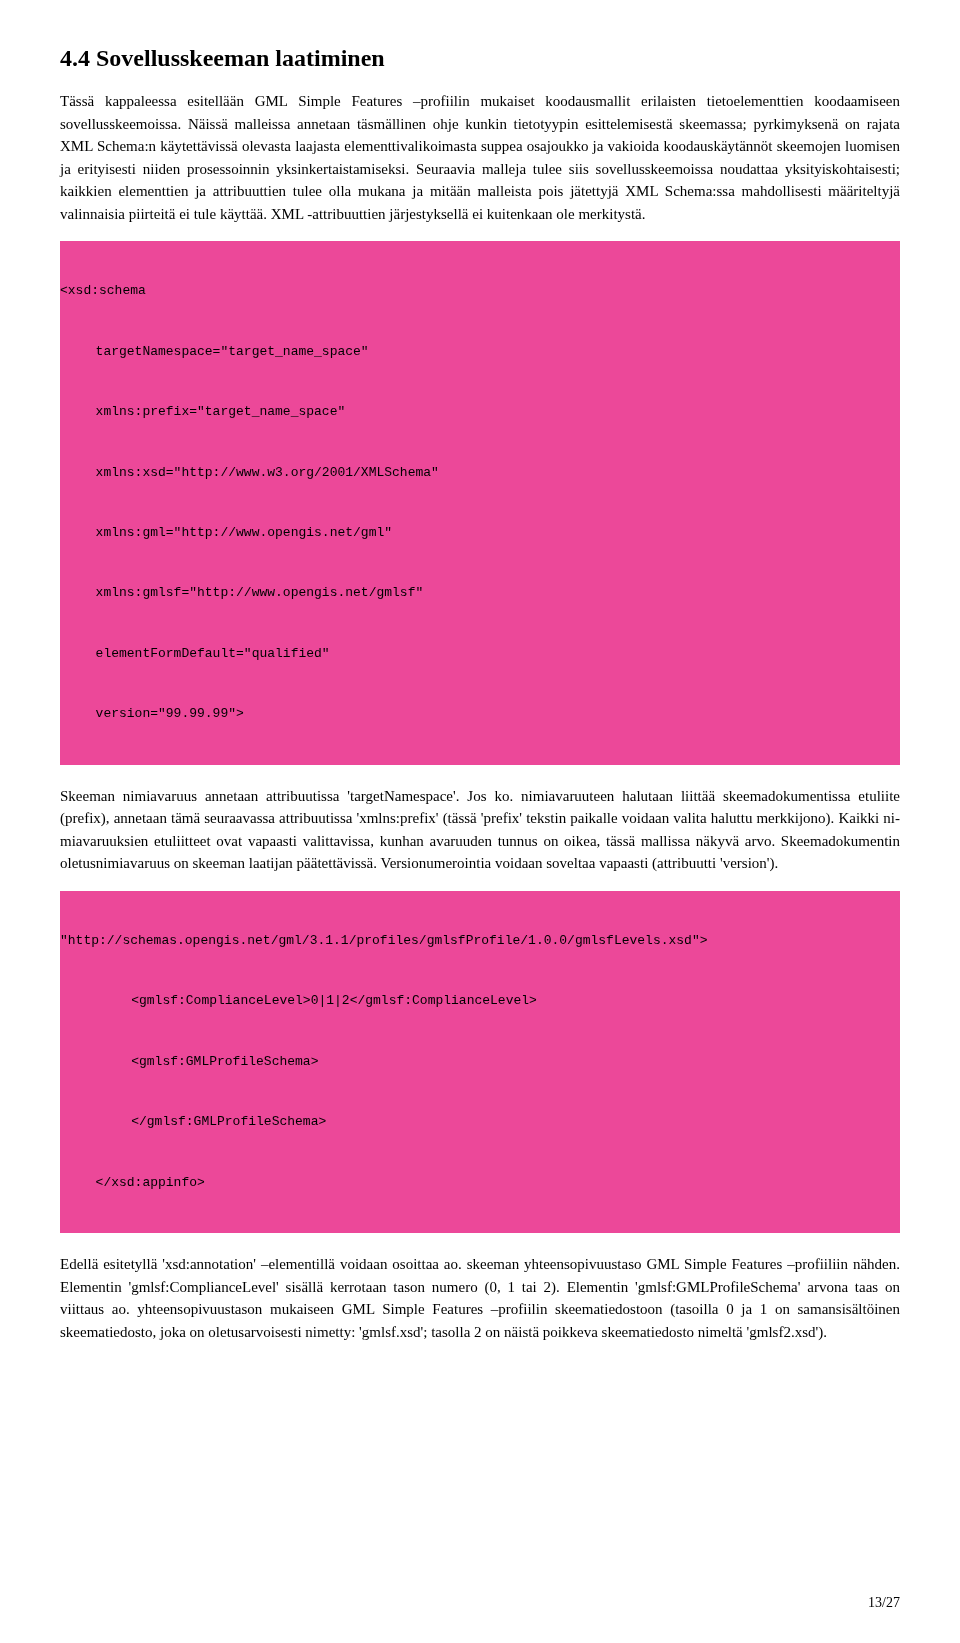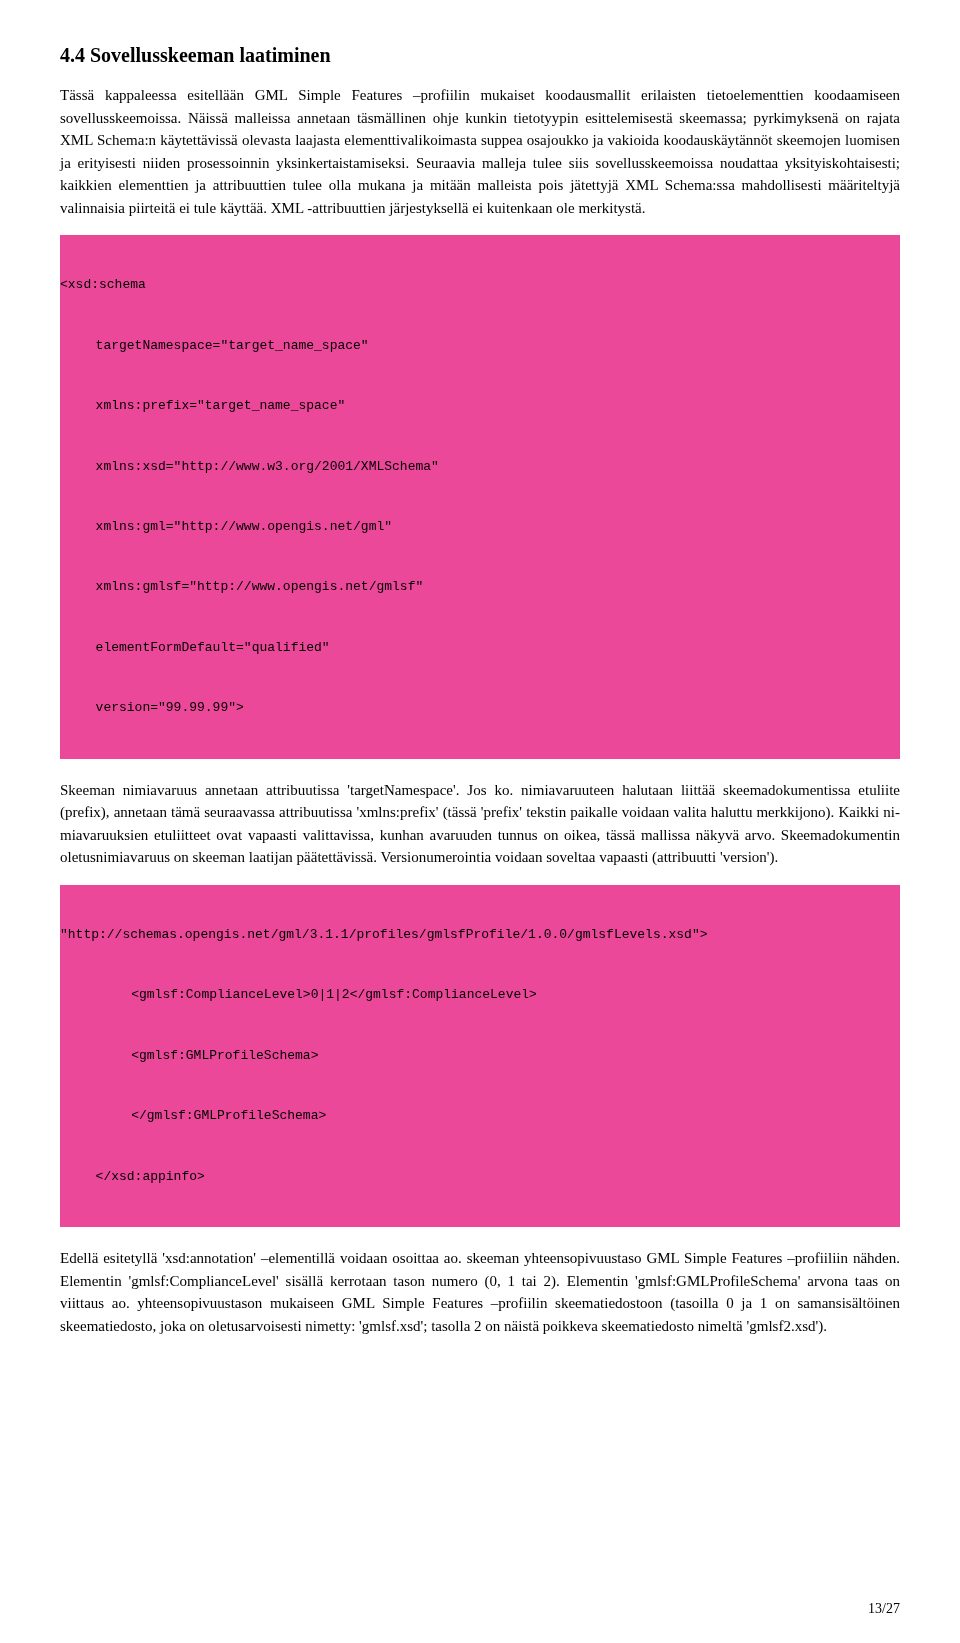--- a/index.html
+++ b/index.html
@@ -7,21 +7,21 @@
       font-family: "Times New Roman", Times, serif;
       font-size: 15px;
       line-height: 1.5;
       color: #000;
       background: #fff;
       width: 960px;
       min-height: 1643px;
       padding: 40px 60px 60px 60px;
     }
     h2 {
-      font-size: 20px;
+      font-size: 24px;
       font-weight: bold;
       margin-bottom: 14px;
     }
     h3 {
       font-size: 17px;
       font-weight: bold;
       margin-top: 30px;
       margin-bottom: 12px;
     }
     p {
@@ -35,21 +35,21 @@
       margin: 16px 0 20px 0;
       white-space: pre;
       background: #ec4899;
     }
     .code-block .indent1 { margin-left: 20px; display: block; }
     .code-block .indent2 { margin-left: 40px; display: block; }
     .code-block .indent3 { margin-left: 60px; display: block; }
     .code-line { display: block; }
     .page-footer {
       position: absolute;
-      bottom: 24px;
+      bottom: 30px;
       right: 60px;
       font-size: 14px;
       color: #000;
     }
   </style>
 </head>
 <body>
 
 <div>
 

